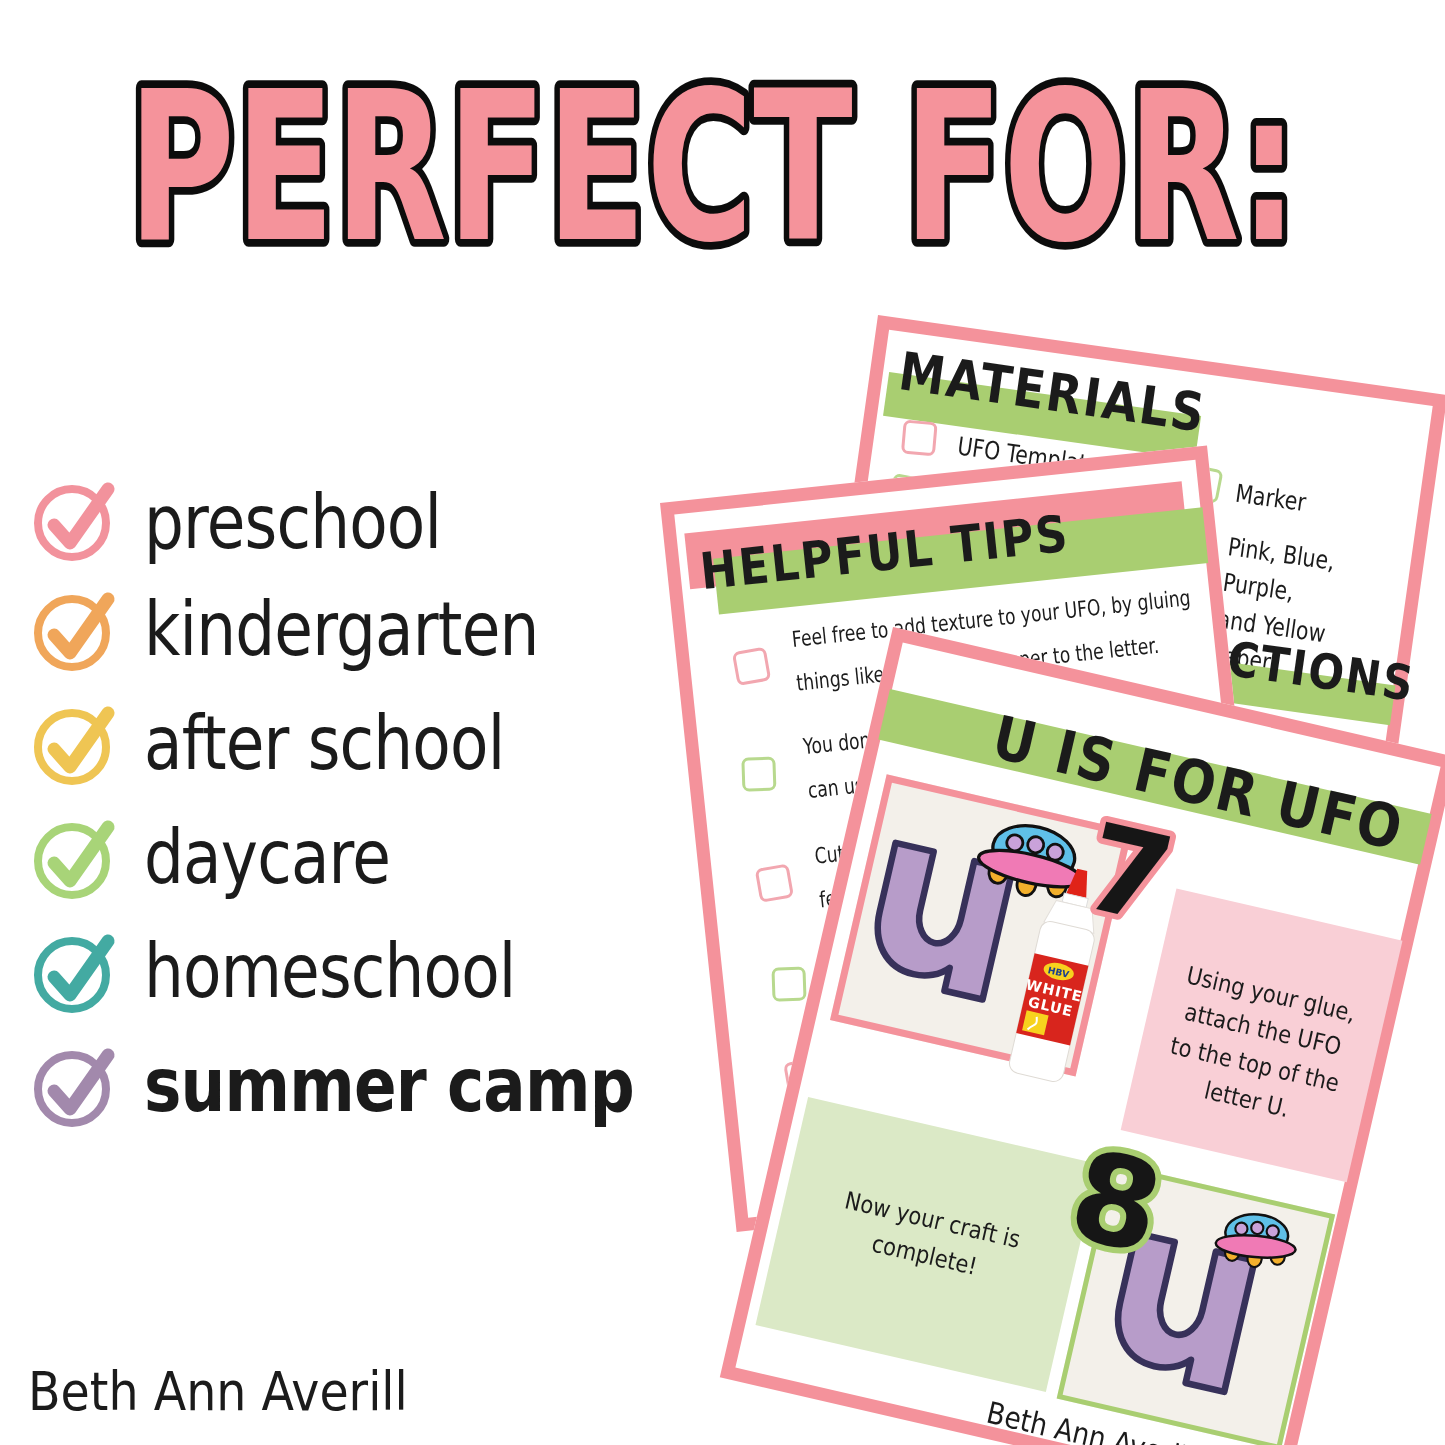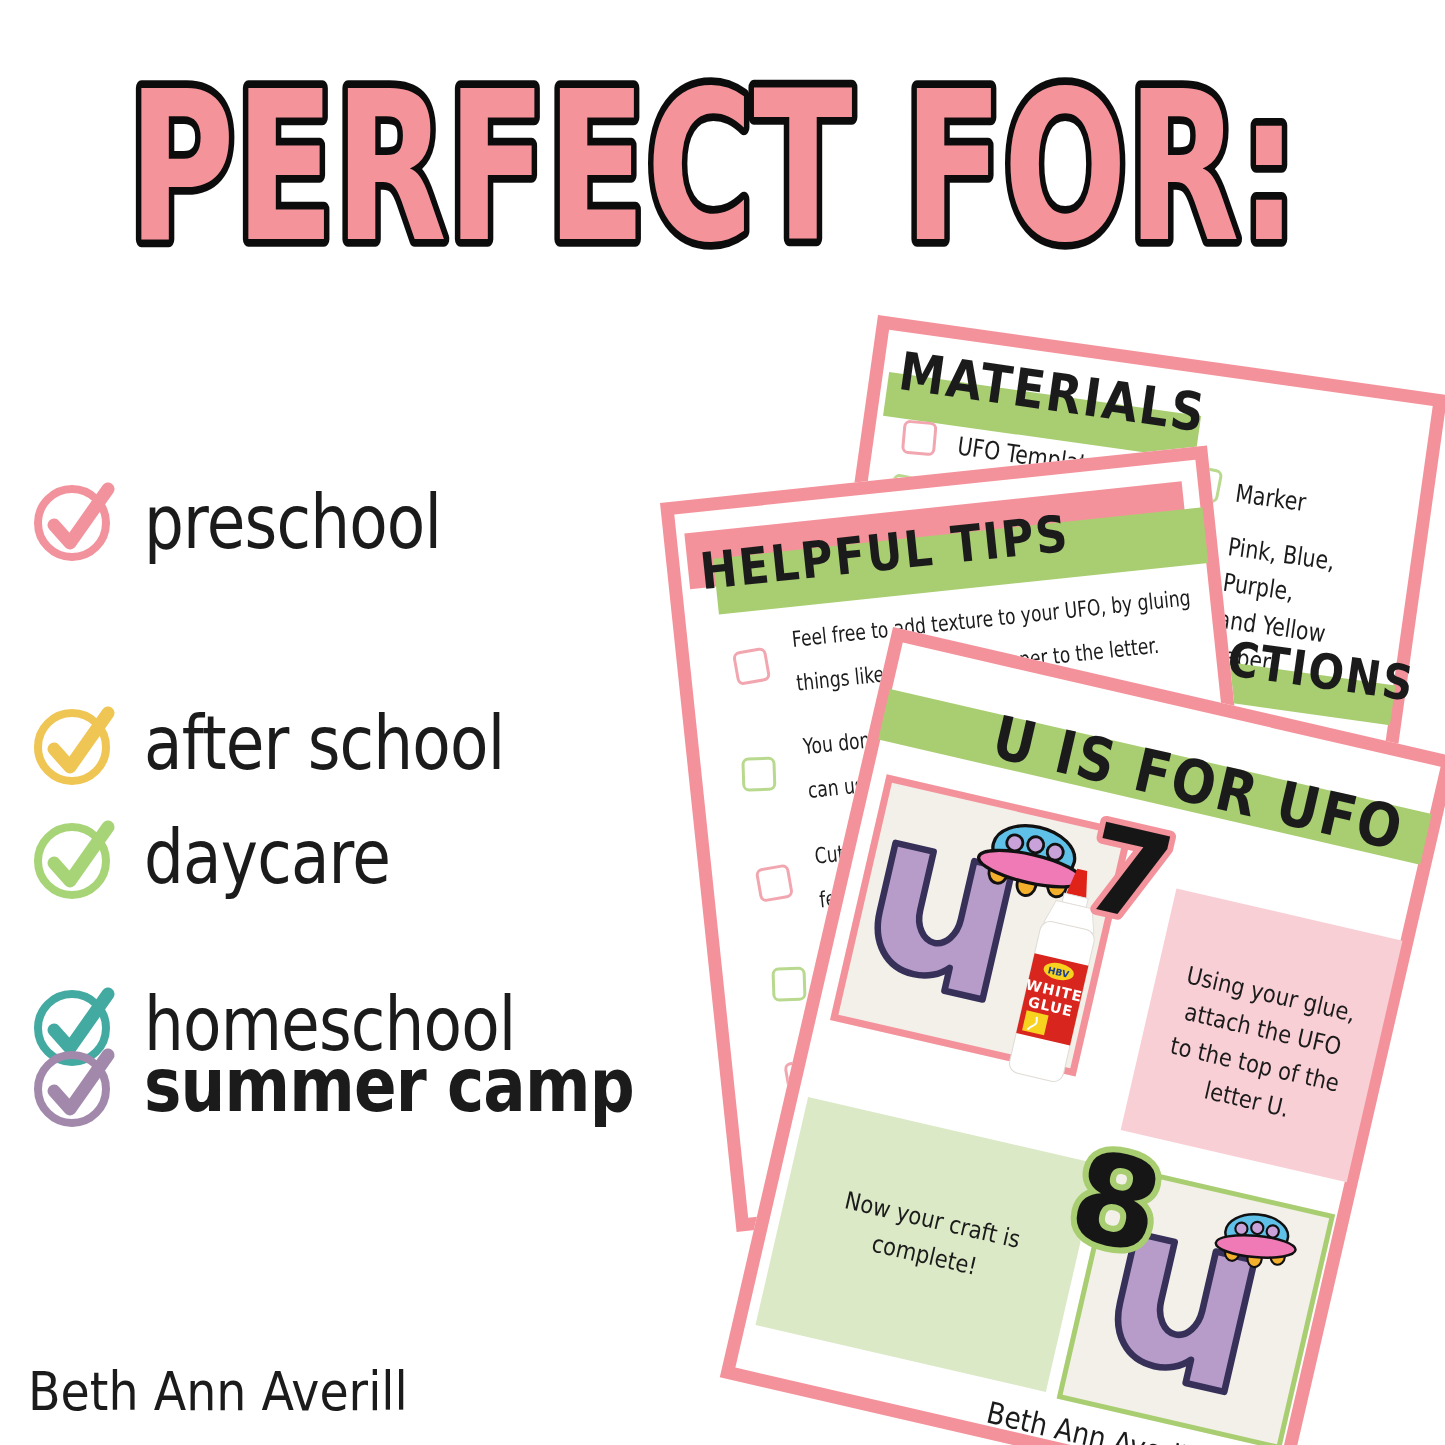--- a/index.html
+++ b/index.html
@@ -54,35 +54,42 @@
     <text x="605" y="162" text-anchor="middle" font-family="DejaVu Sans, sans-serif" font-size="172" font-weight="bold" fill="#F5939B" stroke="#0c0c0c" stroke-width="13" paint-order="stroke" stroke-linejoin="round" textLength="1170" lengthAdjust="spacingAndGlyphs">PERFECT FOR:</text>
   </svg>
 
   <div class="check-item" style="top:465px;align-items:flex-end;">
     <svg class="icon" viewBox="0 0 92 92" style="color: rgb(242, 146, 156);">
       <circle cx="42" cy="50" r="34" fill="none" stroke="currentColor" stroke-width="8"></circle>
       <path d="M24 52 L40 70 L78 16" fill="none" stroke="currentColor" stroke-width="13" stroke-linecap="round" stroke-linejoin="round"></path>
     </svg>
     <span class="lbl">preschool</span>
   </div>
+  <div class="check-item" style="top:579px;">
+    <svg class="icon" viewBox="0 0 92 92" style="color: rgb(240, 166, 90);">
+      <circle cx="42" cy="50" r="34" fill="none" stroke="currentColor" stroke-width="8"></circle>
+      <path d="M24 52 L40 70 L78 16" fill="none" stroke="currentColor" stroke-width="13" stroke-linecap="round" stroke-linejoin="round"></path>
+    </svg>
+    <span class="lbl">kindergarten</span>
+  </div>
   <div class="check-item" style="top:693px;">
     <svg class="icon" viewBox="0 0 92 92" style="color: rgb(239, 197, 83);">
       <circle cx="42" cy="50" r="34" fill="none" stroke="currentColor" stroke-width="8"></circle>
       <path d="M24 52 L40 70 L78 16" fill="none" stroke="currentColor" stroke-width="13" stroke-linecap="round" stroke-linejoin="round"></path>
     </svg>
     <span class="lbl">after school</span>
   </div>
   <div class="check-item" style="top:807px;">
     <svg class="icon" viewBox="0 0 92 92" style="color: rgb(168, 212, 120);">
       <circle cx="42" cy="50" r="34" fill="none" stroke="currentColor" stroke-width="8"></circle>
       <path d="M24 52 L40 70 L78 16" fill="none" stroke="currentColor" stroke-width="13" stroke-linecap="round" stroke-linejoin="round"></path>
     </svg>
     <span class="lbl">daycare</span>
   </div>
-  <div class="check-item" style="top:974px;text-align:right;">
+  <div class="check-item" style="top:921px;text-align:right;">
     <svg class="icon" viewBox="0 0 92 92" style="color: rgb(67, 170, 162);">
       <circle cx="42" cy="50" r="34" fill="none" stroke="currentColor" stroke-width="8"></circle>
       <path d="M24 52 L40 70 L78 16" fill="none" stroke="currentColor" stroke-width="13" stroke-linecap="round" stroke-linejoin="round"></path>
     </svg>
     <span class="lbl">homeschool</span>
   </div>
   <div class="check-item" style="top:1035px;font-weight:bold;">
     <svg class="icon" viewBox="0 0 92 92" style="color: rgb(162, 137, 172);">
       <circle cx="42" cy="50" r="34" fill="none" stroke="currentColor" stroke-width="8"></circle>
       <path d="M24 52 L40 70 L78 16" fill="none" stroke="currentColor" stroke-width="13" stroke-linecap="round" stroke-linejoin="round"></path>

